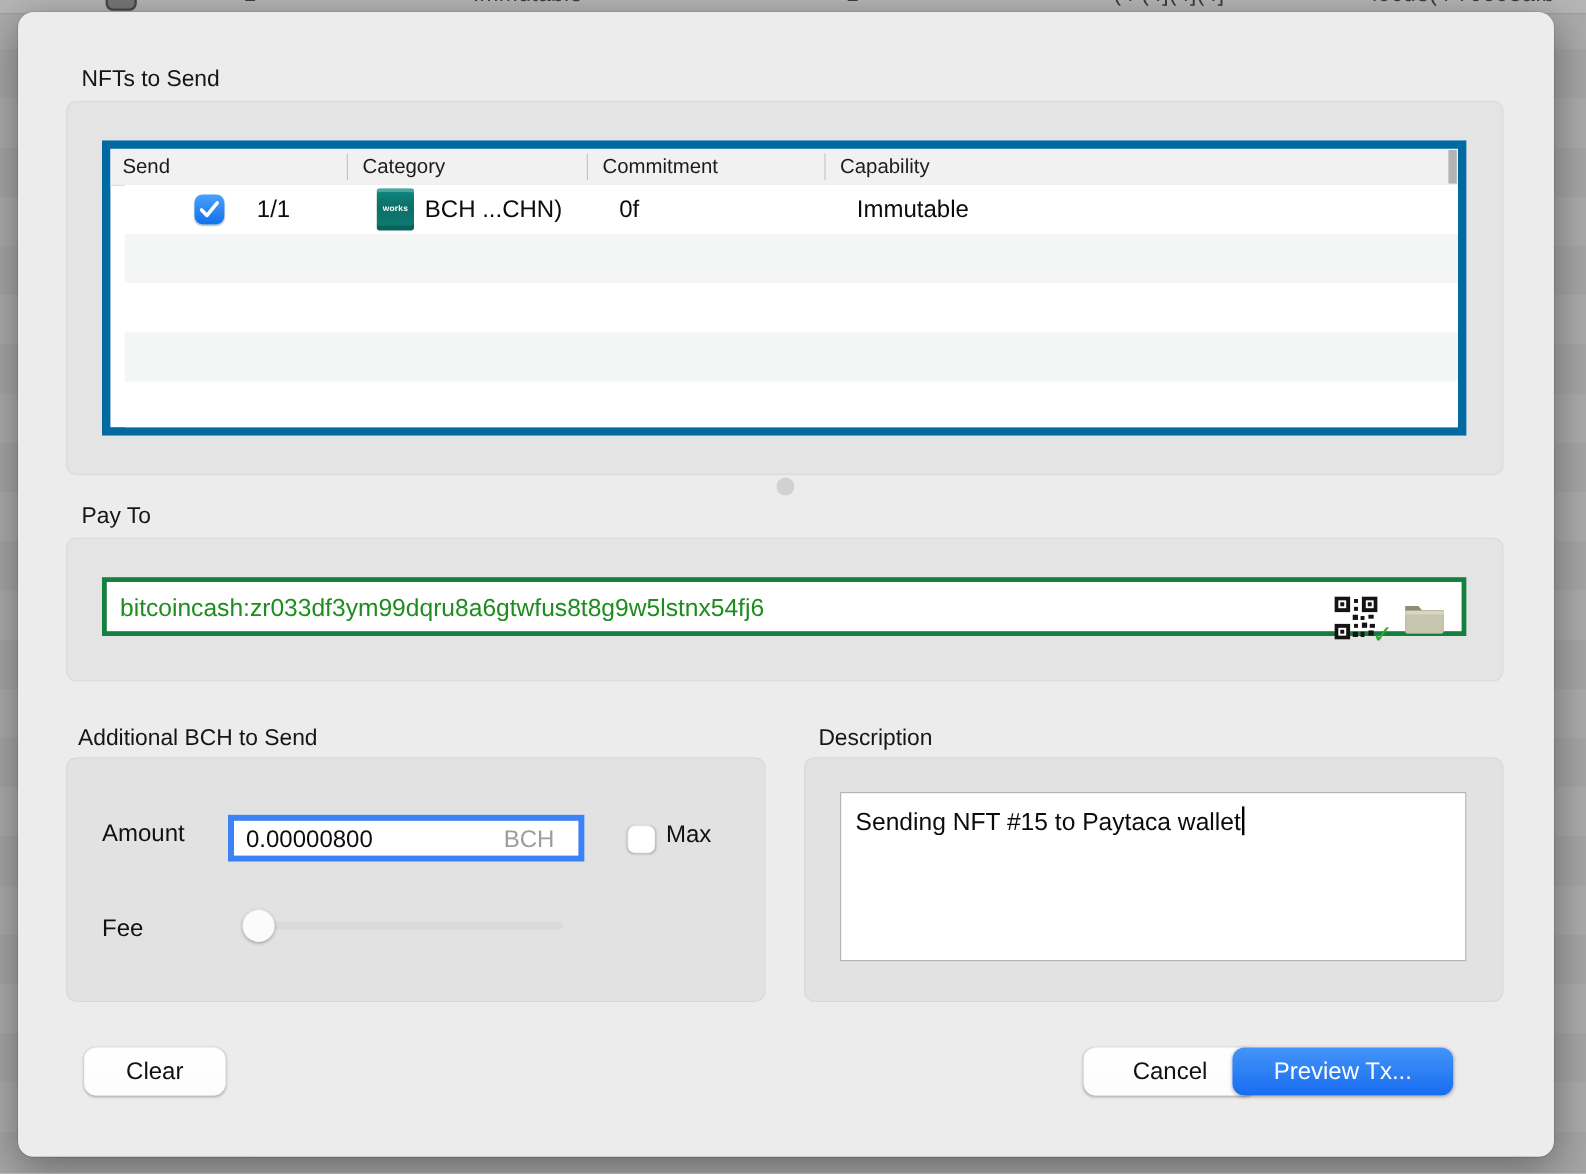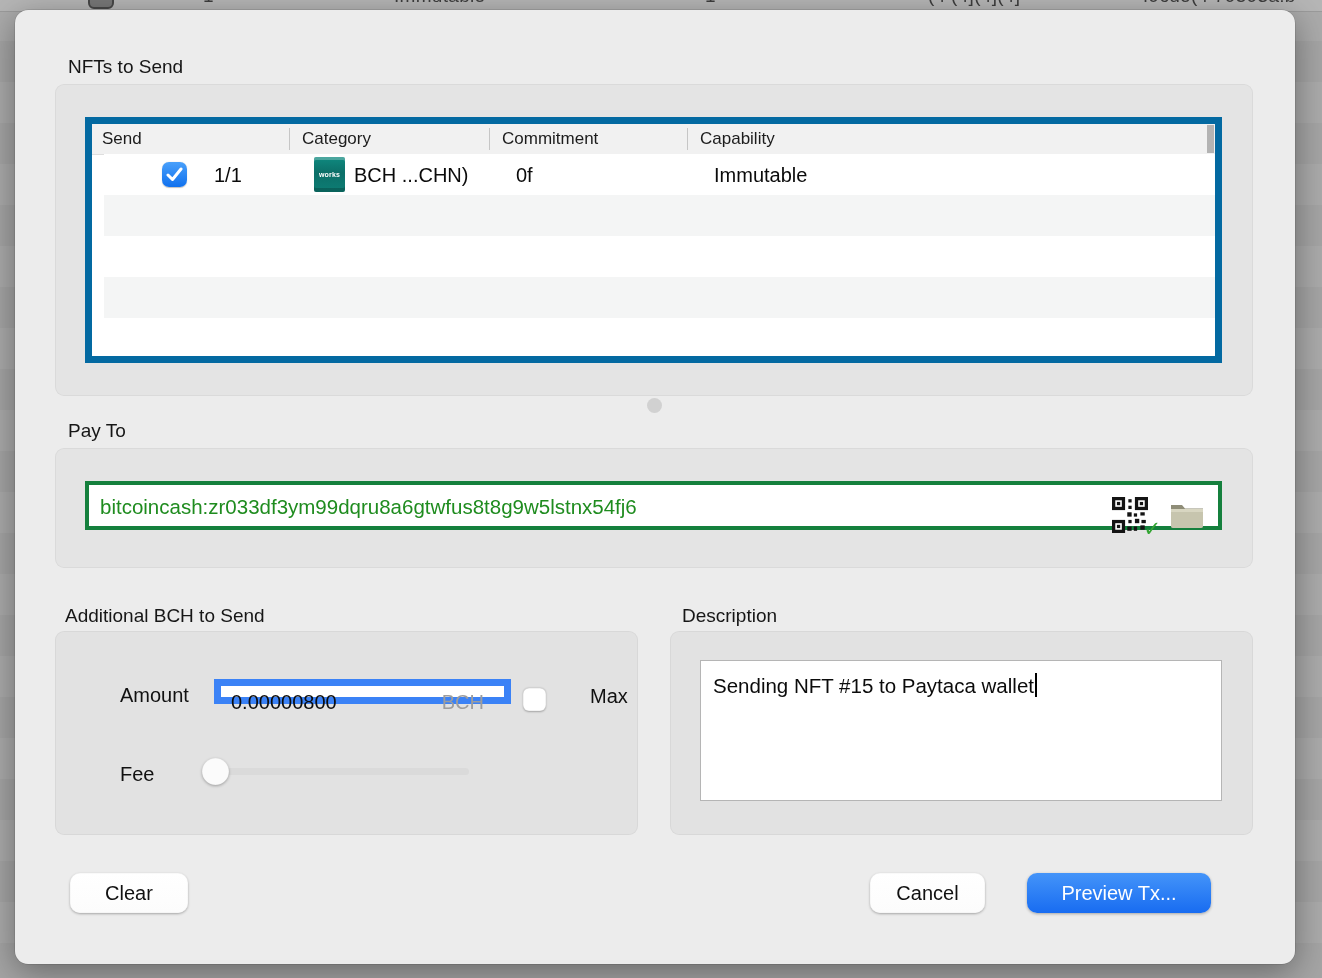--- a/index.html
+++ b/index.html
@@ -65,24 +65,24 @@
   .addr-field{
     position:absolute;left:70px;top:471px;width:1137px;height:49px;background:#fff;
     border:4px solid #15803d;box-sizing:border-box;
   }
   .addr-text{position:absolute;left:11px;top:10px;font-size:20.5px;color:#1f8c1f;white-space:nowrap;}
   .qr-icon{position:absolute;right:70px;top:12px;width:36px;height:36px;}
   .qr-check{position:absolute;right:57px;top:32px;font-size:21px;font-weight:bold;color:#33a532;}
   .folder-icon{position:absolute;right:13px;top:14px;width:36px;height:30px;}
 
   
-  .field-label{position:absolute;font-size:20px;color:#111;margin-left:35px;}
+  .field-label{position:absolute;font-size:20px;color:#111;}
   .amount-input{
-    position:absolute;left:199px;top:669px;width:297px;height:25px;background:#fff;
-    border:7px solid #3b82f6;box-sizing:border-box;
+    position:absolute;left:175px;top:669px;width:297px;height:39px;background:#fff;
+    border:5px solid #3b82f6;box-sizing:border-box;
   }
   .amount-value{position:absolute;left:10px;top:5px;font-size:20px;color:#0c0c0c;}
   .amount-suffix{position:absolute;right:20px;top:5px;font-size:20px;color:#9d9d9d;}
   .max-checkbox{
     position:absolute;left:508px;top:678px;width:23px;height:23px;border-radius:6px;background:#fff;
     box-shadow:0 .5px 2px rgba(0,0,0,.28), inset 0 0 0 .5px rgba(0,0,0,.1);
   }
   .slider-track{position:absolute;left:190px;top:758px;width:264px;height:7px;border-radius:4px;background:#dadada;}
   .slider-thumb{
     position:absolute;left:187px;top:748px;width:27px;height:27px;border-radius:50%;
@@ -99,21 +99,21 @@
 
   
   .btn{
     position:absolute;top:863px;height:40px;border-radius:10px;border:none;
     font-family:"Liberation Sans","DejaVu Sans",sans-serif;font-size:20px;color:#111;
     background:linear-gradient(180deg,#ffffff,#fcfcfc);
     box-shadow:0 1px 2.5px rgba(0,0,0,.3), inset 0 0 0 .5px rgba(0,0,0,.05);
     display:flex;align-items:center;justify-content:center;cursor:default;
   }
   .btn-clear{left:55px;width:118px;}
-  .btn-cancel{left:855px;width:115px;}
+  .btn-cancel{left:888px;width:144px;}
   .btn-preview{
     left:1012px;width:184px;color:#fff;
     background:linear-gradient(180deg,#4494f9,#186cf1);
     box-shadow:0 1px 3px rgba(0,0,0,.3);
   }
 </style>
 </head>
 <body>
 
 <div class="backdrop"></div>

